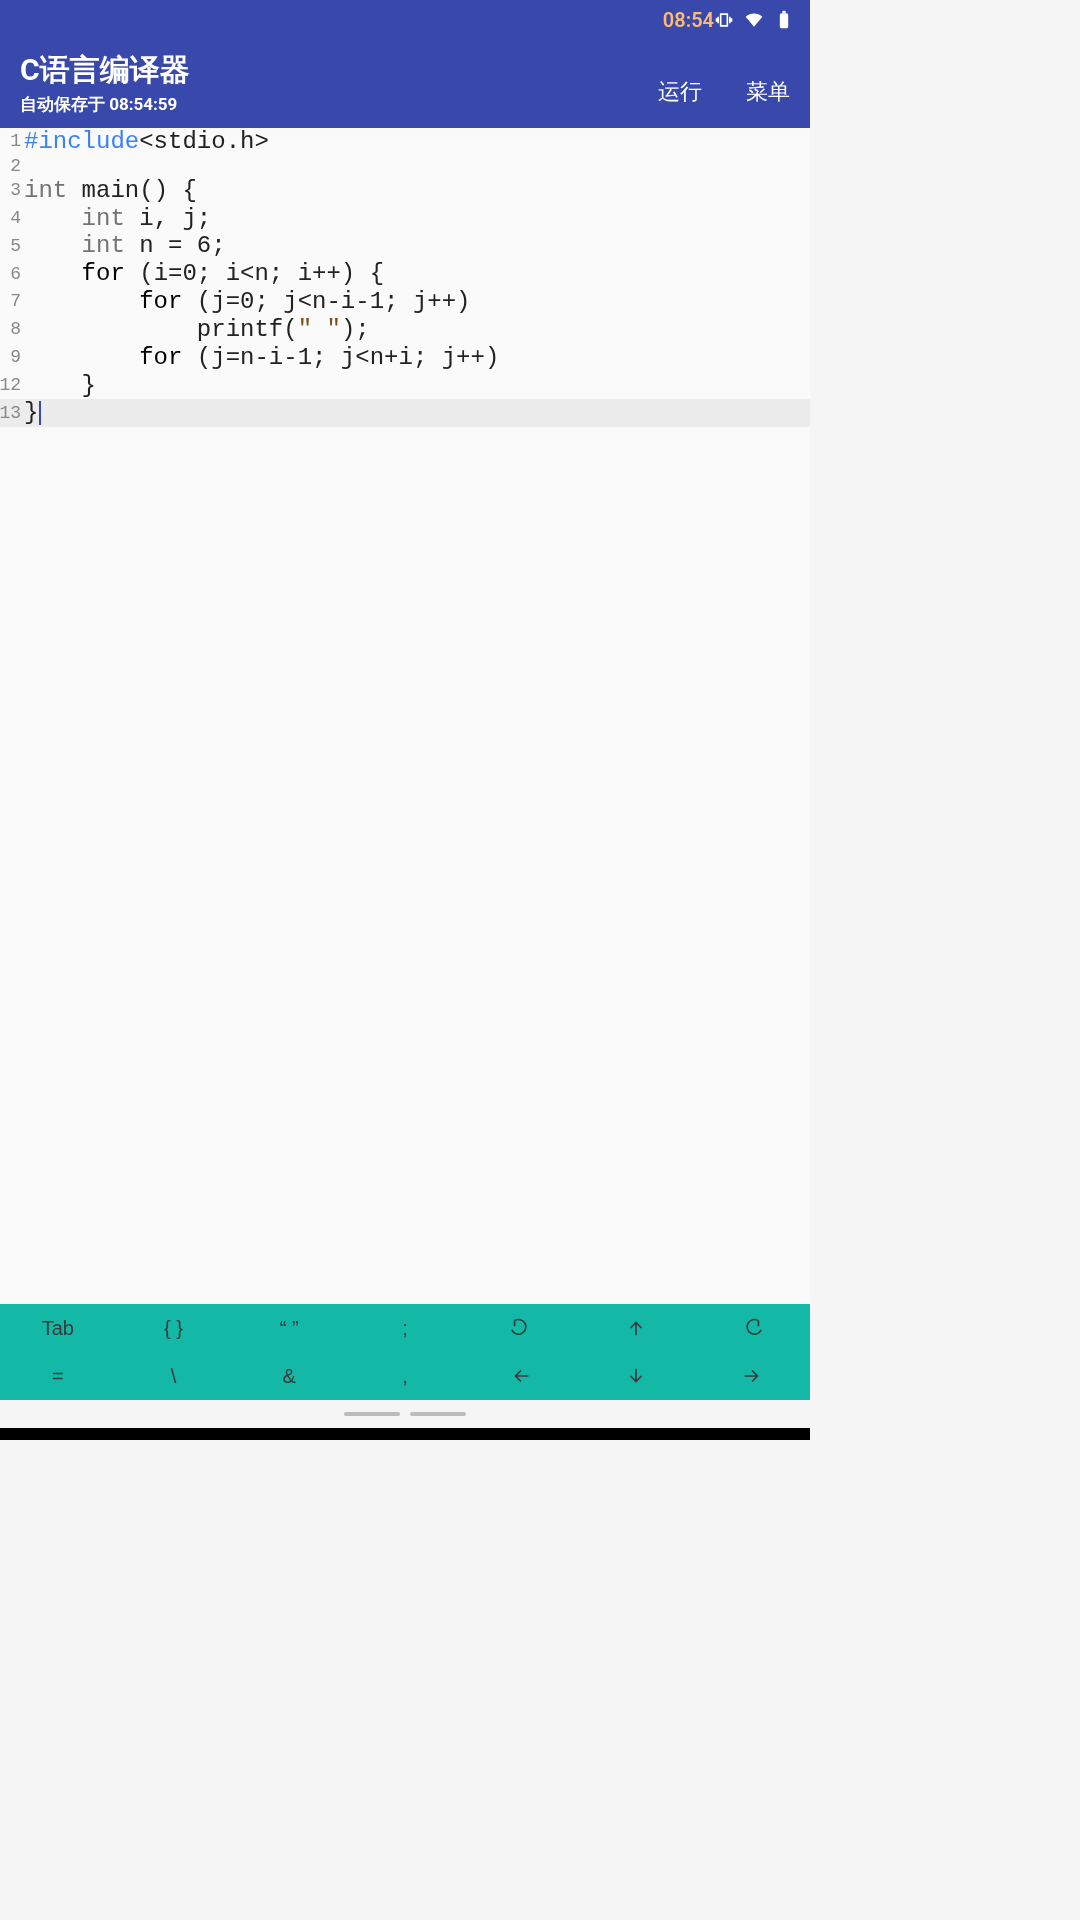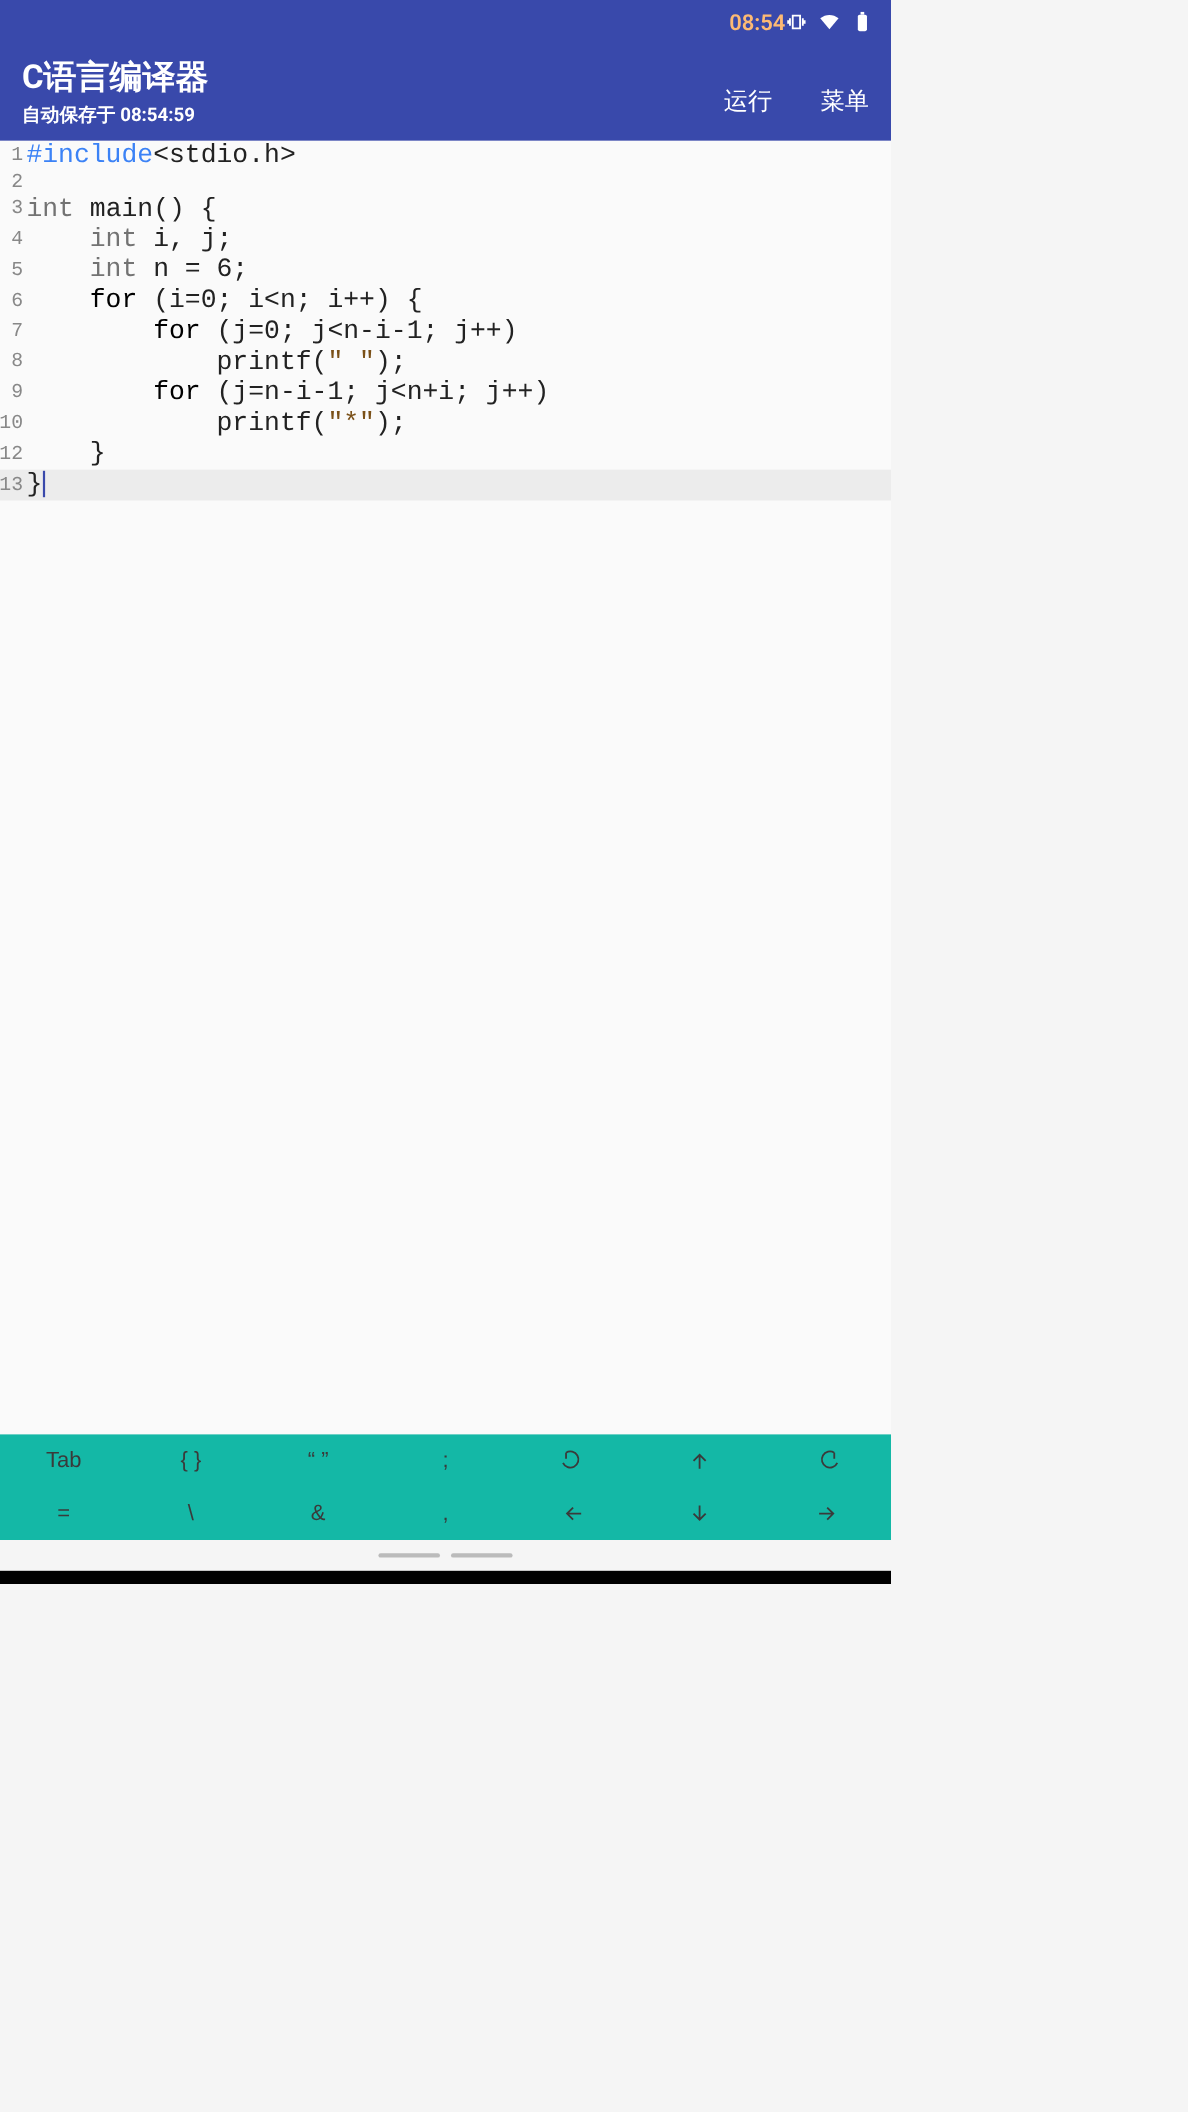--- a/index.html
+++ b/index.html
@@ -133,21 +133,20 @@
 <div class="editor" id="editor">
     <div class="line"><span class="gutter">1</span><span class="code"><span class="tok-pp">#include</span><span>&lt;stdio.h&gt;</span></span></div>
     <div class="line"><span class="gutter">2</span><span class="code"></span></div>
     <div class="line"><span class="gutter">3</span><span class="code"><span class="tok-kw">int</span><span> main() {</span></span></div>
     <div class="line"><span class="gutter">4</span><span class="code"><span>    </span><span class="tok-kw">int</span><span> i, j;</span></span></div>
     <div class="line"><span class="gutter">5</span><span class="code"><span>    </span><span class="tok-kw">int</span><span> n = 6;</span></span></div>
     <div class="line"><span class="gutter">6</span><span class="code"><span>    </span><span class="tok-ctrl">for</span><span> (i=0; i&lt;n; i++) {</span></span></div>
     <div class="line"><span class="gutter">7</span><span class="code"><span>        </span><span class="tok-ctrl">for</span><span> (j=0; j&lt;n-i-1; j++)</span></span></div>
     <div class="line"><span class="gutter">8</span><span class="code"><span>            printf(</span><span class="tok-str">" "</span><span>);</span></span></div>
     <div class="line"><span class="gutter">9</span><span class="code"><span>        </span><span class="tok-ctrl">for</span><span> (j=n-i-1; j&lt;n+i; j++)</span></span></div>
-    <div class="line"><span class="gutter">10</span><span class="code"><span>            printf(</span><span class="tok-str">"*"</span><span>);</span></span></div>
     <div class="line"><span class="gutter">12</span><span class="code"><span>    }</span></span></div>
     <div class="line current"><span class="gutter">13</span><span class="code"><span>}</span><span class="cursor"></span></span></div>
   </div>
 
 <div class="toolbar" id="toolbar">
     <div class="tool-btn">Tab</div>
     <div class="tool-btn">{ }</div>
     <div class="tool-btn">“ ”</div>
     <div class="tool-btn">;</div>
     <div class="tool-btn">

